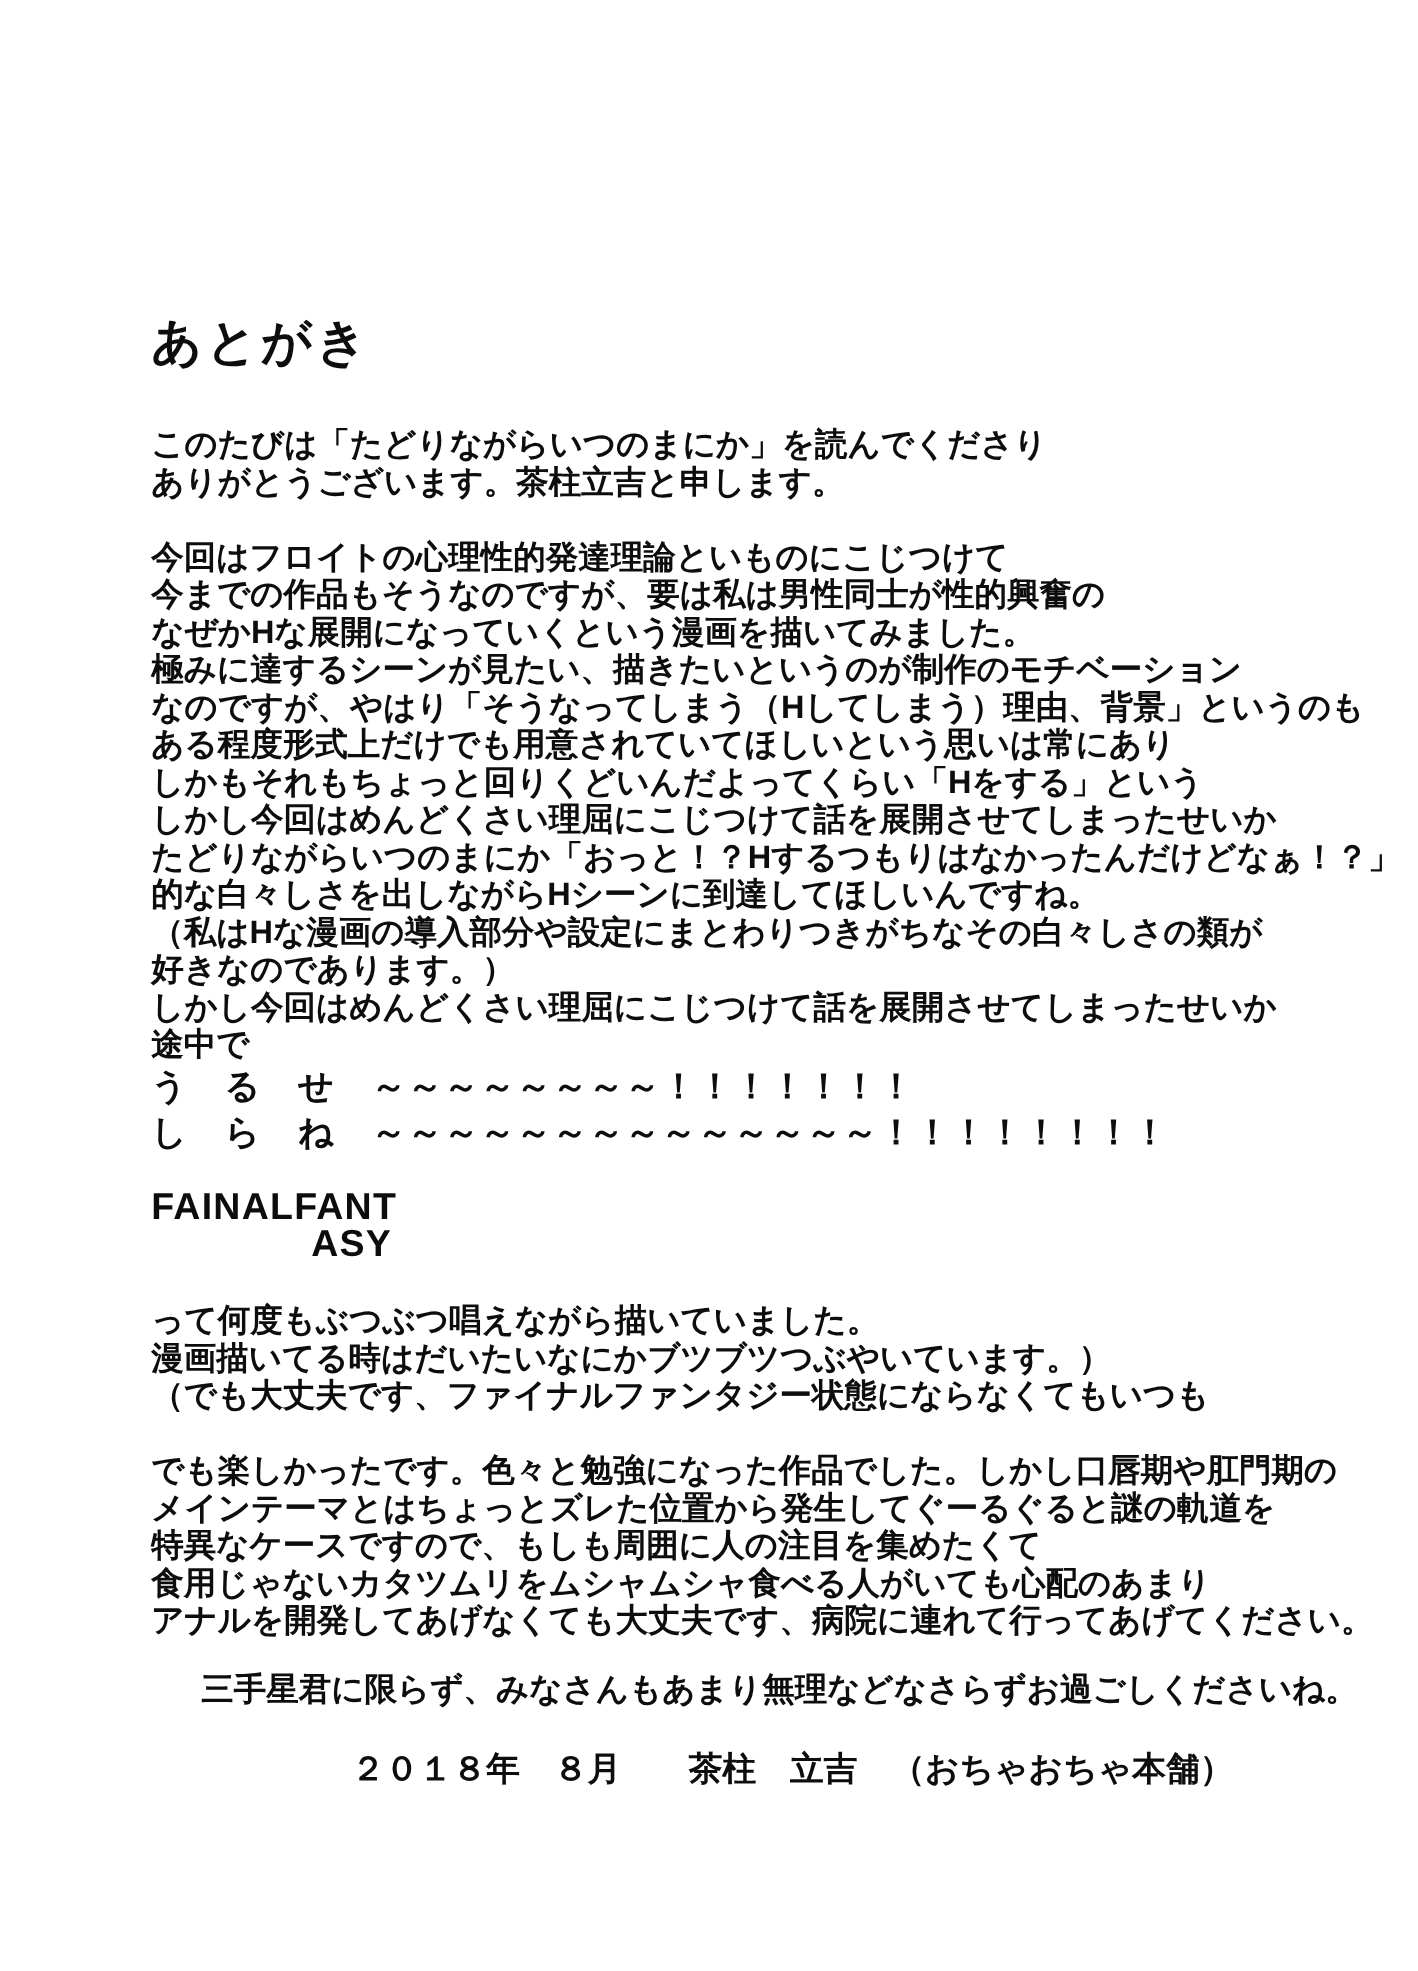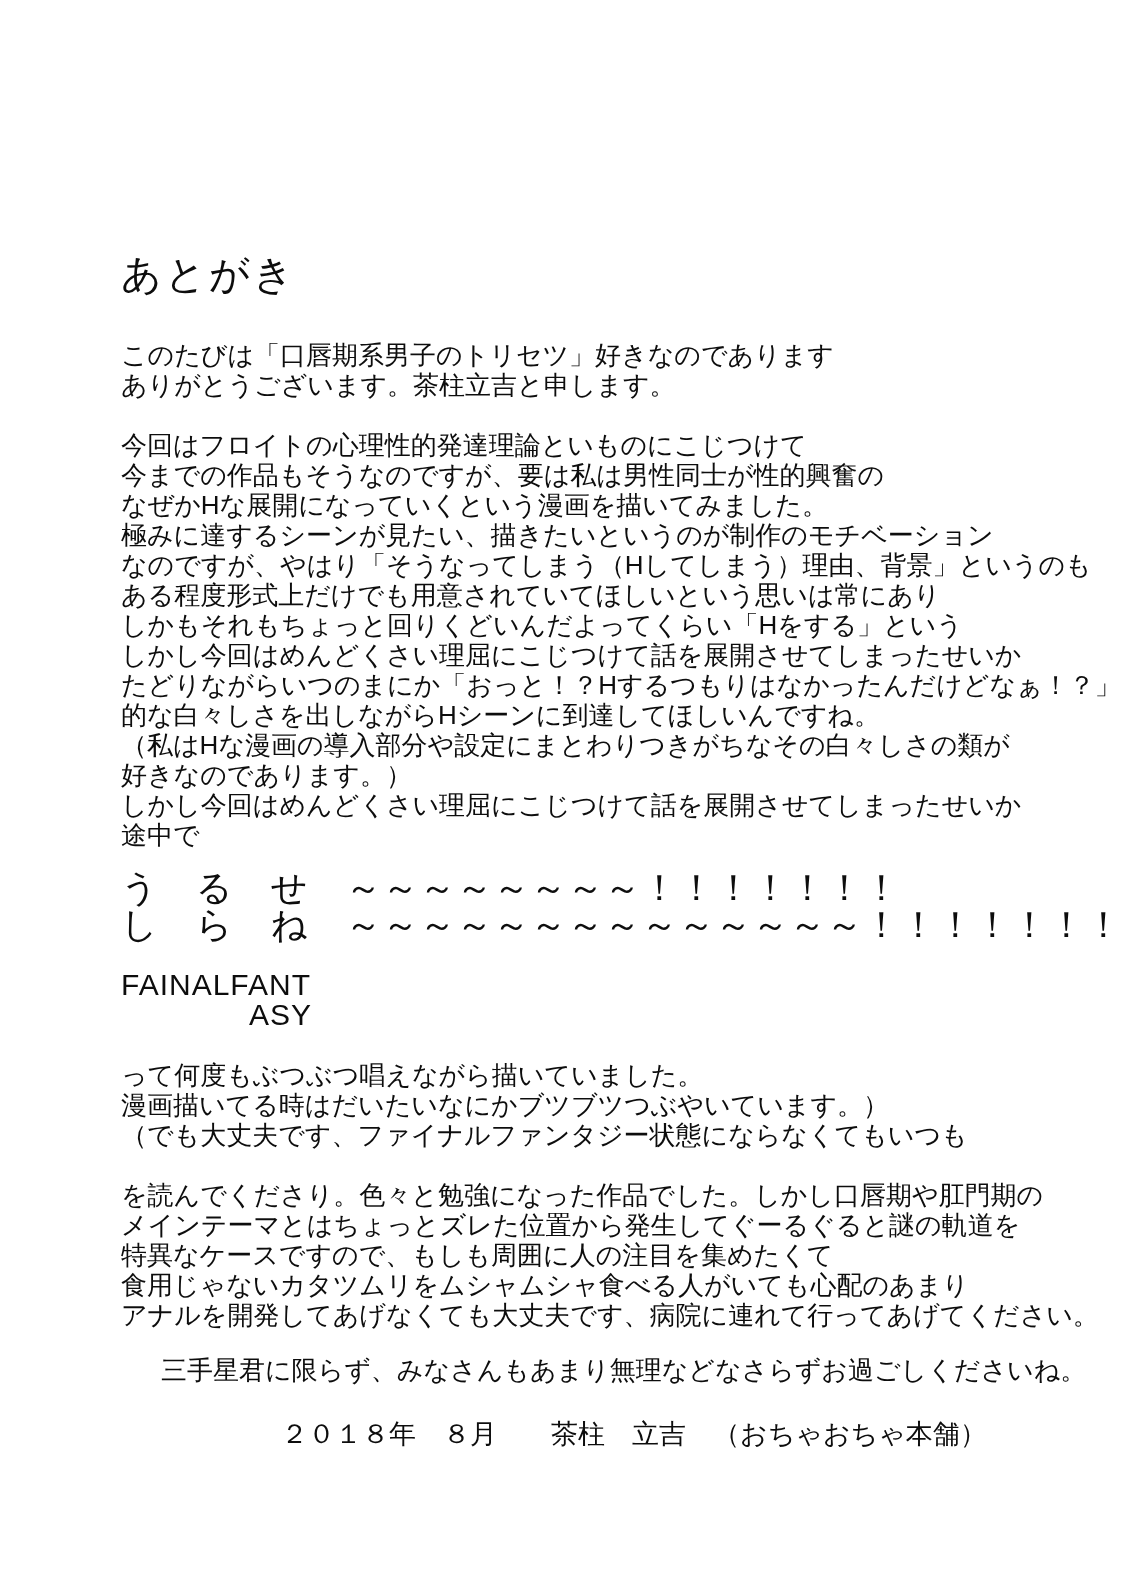--- a/index.html
+++ b/index.html
@@ -6,40 +6,39 @@
   body {
     width: 1134px; height: 1577px;
     background: #ffffff;
     font-family: "Liberation Sans", "DejaVu Sans", sans-serif;
   }
   .page {
     position: relative;
     width: 1116px; height: 1577px;
     background: #ffffff;
     color: #0d0d0d;
-    font-weight: 400;
+    font-weight: 700;
     overflow: hidden;
   }
   .content {
     position: absolute;
     left: 121px; top: 252px;
     width: 980px;
   }
   .line { white-space: nowrap; }
   .title {
     font-size: 40px;
     line-height: 44px;
     letter-spacing: 3px;
   }
   .block { font-size: 26px; line-height: 30px; }
   .greeting  { margin-top: 44px; }
   .main      { margin-top: 30px; }
   .shout {
-    margin-top: 19px;
-    font-size: 36px;
+    font-size: 28px;
     line-height: 37px;
     letter-spacing: 1px;
   }
   .chant {
     margin-top: 27px;
     font-size: 30px;
     line-height: 30px;
     letter-spacing: 1px;
   }
   .chant-indent { margin-left: 128px; }
@@ -50,21 +49,21 @@
 </style>
 </head>
 <body>
 
 <div class="page">
   <div class="content">
 
     <div class="title line">あとがき</div>
 
     <div class="block greeting">
-      <div class="line">このたびは「口唇期系男子のトリセツ」好きなのであります</div>
+      <div class="line">このたびは「たどりながらいつのまにか」を読んでくださり</div>
       <div class="line">ありがとうございます。茶柱立吉と申します。</div>
     </div>
 
     <div class="block main">
       <div class="line">今回はフロイトの心理性的発達理論といものにこじつけて</div>
       <div class="line">今までの作品もそうなのですが、要は私は男性同士が性的興奮の</div>
       <div class="line">なぜかHな展開になっていくという漫画を描いてみました。</div>
       <div class="line">極みに達するシーンが見たい、描きたいというのが制作のモチベーション</div>
       <div class="line">なのですが、やはり「そうなってしまう（Hしてしまう）理由、背景」というのも</div>
       <div class="line">ある程度形式上だけでも用意されていてほしいという思いは常にあり</div>
@@ -88,21 +87,21 @@
       <div class="line chant-indent">ASY</div>
     </div>
 
     <div class="block note">
       <div class="line">って何度もぶつぶつ唱えながら描いていました。</div>
       <div class="line">漫画描いてる時はだいたいなにかブツブツつぶやいています。）</div>
       <div class="line">（でも大丈夫です、ファイナルファンタジー状態にならなくてもいつも</div>
     </div>
 
     <div class="block closing">
-      <div class="line">を読んでくださり。色々と勉強になった作品でした。しかし口唇期や肛門期の</div>
+      <div class="line">でも楽しかったです。色々と勉強になった作品でした。しかし口唇期や肛門期の</div>
       <div class="line">メインテーマとはちょっとズレた位置から発生してぐーるぐると謎の軌道を</div>
       <div class="line">特異なケースですので、もしも周囲に人の注目を集めたくて</div>
       <div class="line">食用じゃないカタツムリをムシャムシャ食べる人がいても心配のあまり</div>
       <div class="line">アナルを開発してあげなくても大丈夫です、病院に連れて行ってあげてください。</div>
     </div>
 
     <div class="block farewell line">三手星君に限らず、みなさんもあまり無理などなさらずお過ごしくださいね。</div>
 
     <div class="block signoff line">２０１８年　８月　　茶柱　立吉　（おちゃおちゃ本舗）</div>
 

